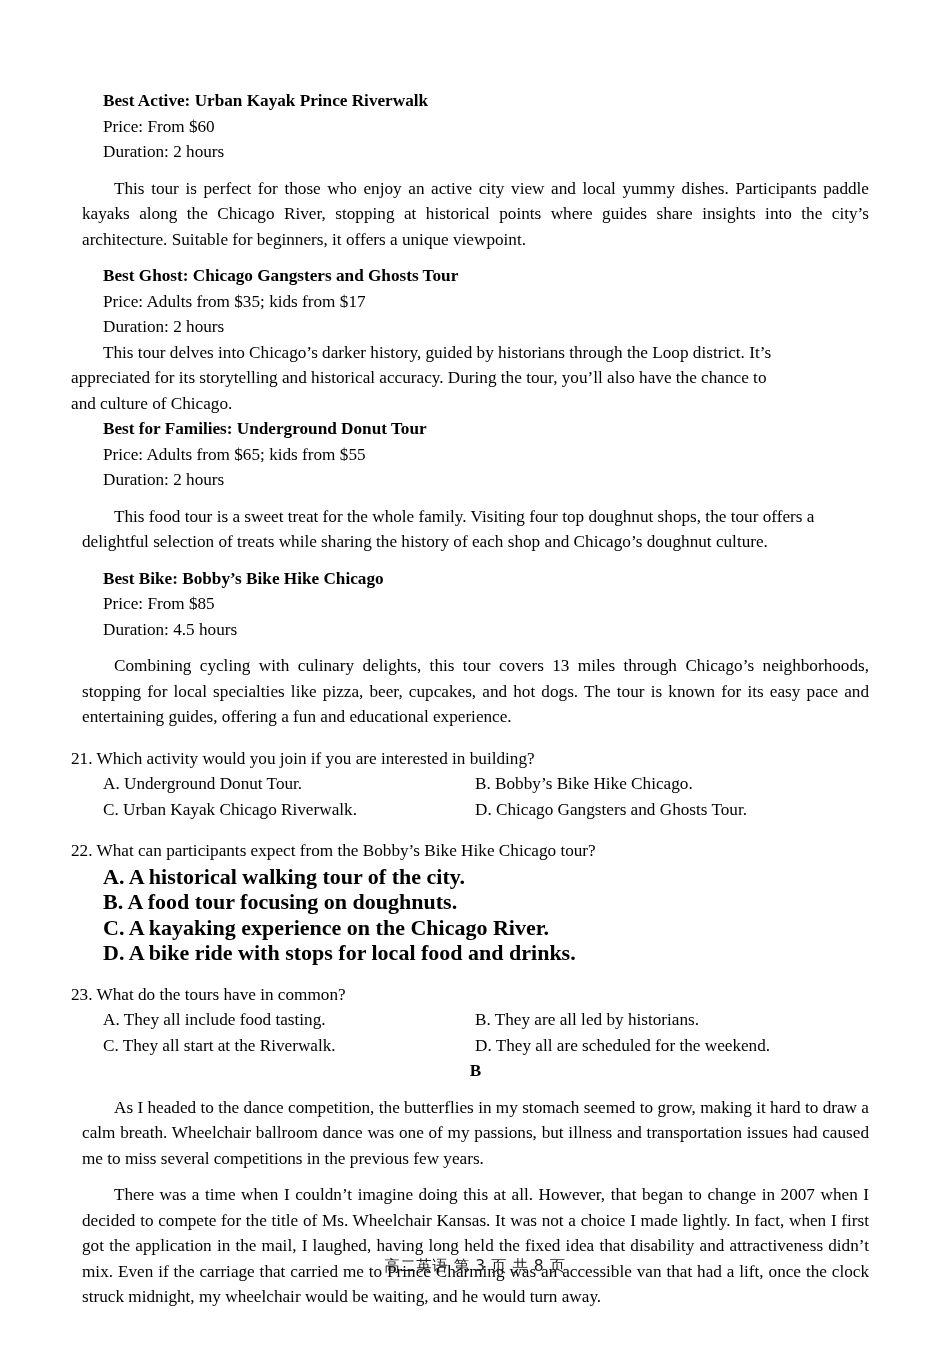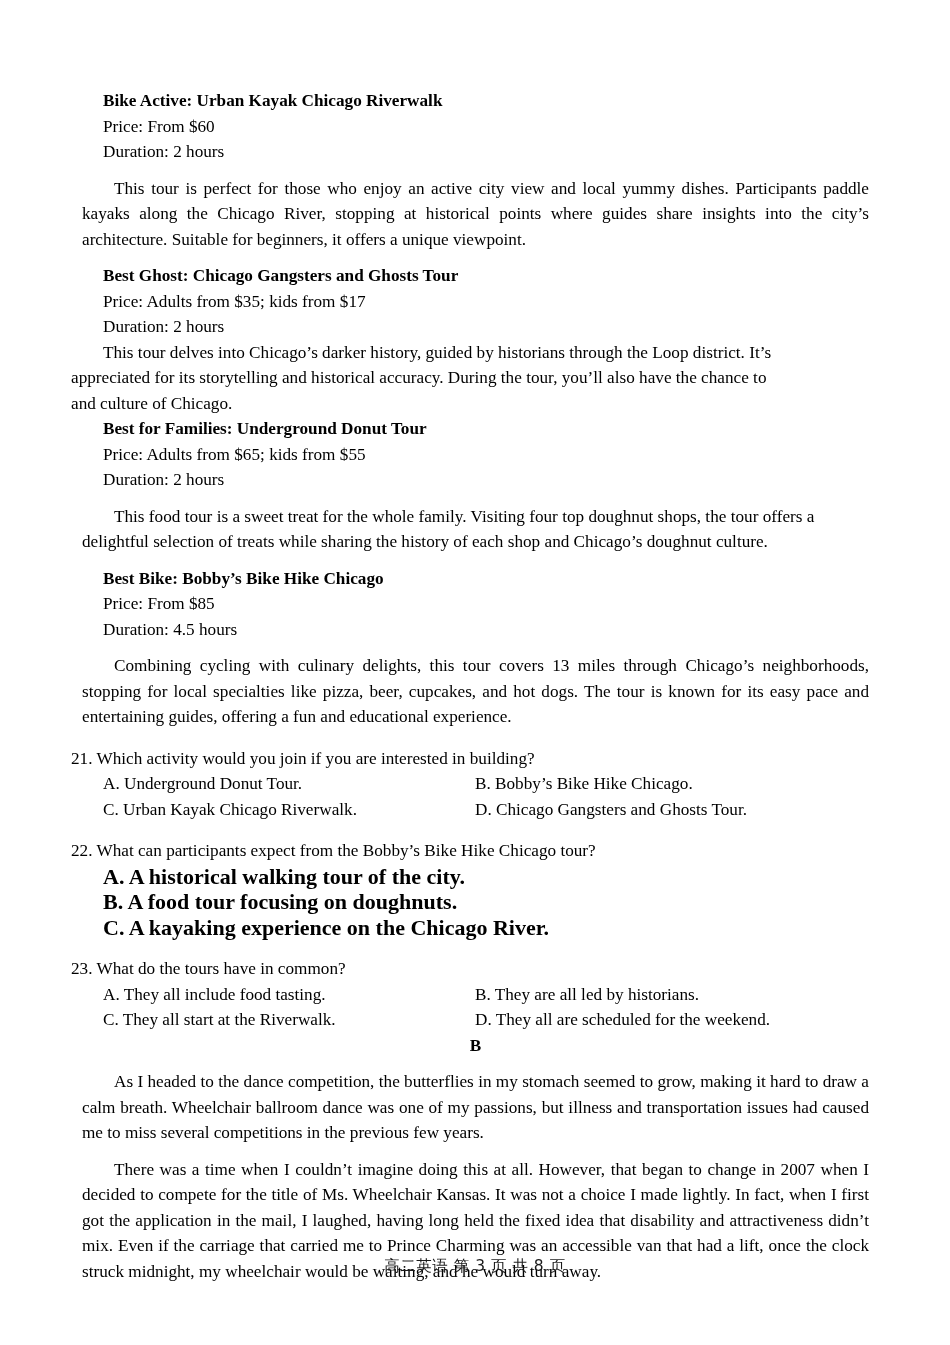--- a/index.html
+++ b/index.html
@@ -109,21 +109,21 @@
     letter-spacing: 0.5px;
   }
 </style>
 </head>
 <body>
 
 <div class="page">
   <div class="content">
 
     <div>
-      <div class="tour-title">Bike Active: Urban Kayak Chicago Riverwalk</div>
+      <div class="tour-title">Best Active: Urban Kayak Prince Riverwalk</div>
       <div class="meta">Price: From $60</div>
       <div class="meta">Duration: 2 hours</div>
       <p class="para">This tour is perfect for those who enjoy an active city view and local yummy dishes. Participants paddle kayaks along the Chicago River, stopping at historical points where guides share insights into the city’s architecture. Suitable for beginners, it offers a unique viewpoint.</p>
     </div>
 
     <div>
       <div class="tour-title">Best Ghost: Chicago Gangsters and Ghosts Tour</div>
       <div class="meta">Price: Adults from $35; kids from $17</div>
       <div class="meta">Duration: 2 hours</div>
       <div class="line" style="text-indent:32px;text-align:justify;">This tour delves into Chicago’s darker history, guided by historians through the Loop district. It’s</div>
@@ -155,20 +155,21 @@
         <div class="opt-col-a">C. Urban Kayak Chicago Riverwalk.</div>
         <div class="opt-col-b">D. Chicago Gangsters and Ghosts Tour.</div>
       </div>
     </div>
 
     <div class="q-block">
       <div class="question">22. What can participants expect from the Bobby’s Bike Hike Chicago tour?</div>
       <div class="option-single">A. A historical walking tour of the city.</div>
       <div class="option-single">B. A food tour focusing on doughnuts.</div>
       <div class="option-single">C. A kayaking experience on the Chicago River.</div>
+      <div class="option-single">D. A bike ride with stops for local food and drinks.</div>
     </div>
 
     <div class="q-block">
       <div class="question">23. What do the tours have in common?</div>
       <div class="options-2col">
         <div class="opt-col-a">A. They all include food tasting.</div>
         <div class="opt-col-b">B. They are all led by historians.</div>
       </div>
       <div class="options-2col">
         <div class="opt-col-a">C. They all start at the Riverwalk.</div>

